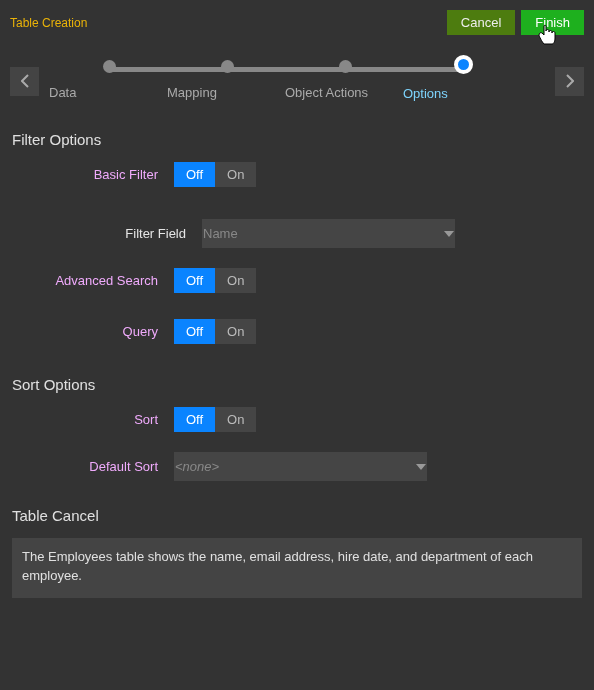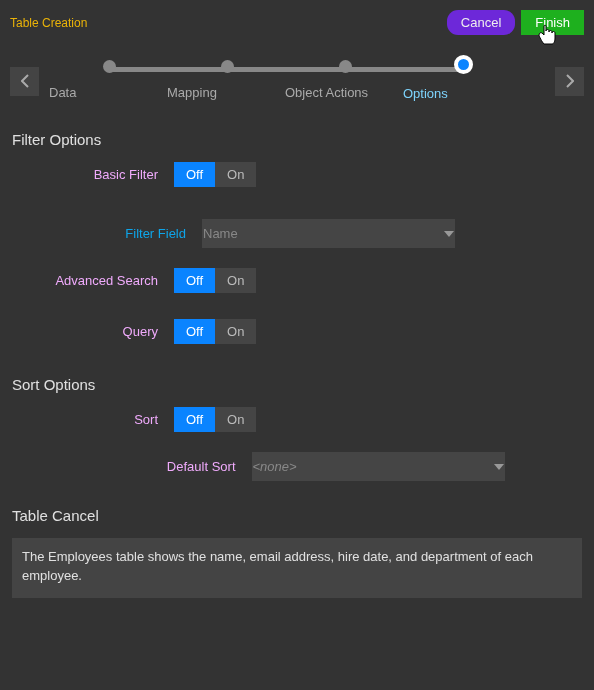--- a/index.html
+++ b/index.html
@@ -25,21 +25,21 @@
 }
 .header-btns { display: flex; gap: 6px; }
 .btn {
   padding: 5px 14px;
   font-size: 13px;
   border: none;
   cursor: pointer;
   color: #fff;
   background: #4a4a4a;
 }
-.btn-cancel { background: #6d28d9; color: #eee; border-radius: 11px; }
+.btn-cancel { background: #4d7c0f; color: #eee; }
 .btn-finish { background: #1eb01e; color: #fff; }
 .cursor-hand {
   position: absolute;
   top: 24px;
   left: 538px;
   width: 18px;
   height: 22px;
   pointer-events: none;
   z-index: 10;
 }
@@ -109,21 +109,21 @@
 .form-label {
   width: 162px;
   text-align: right;
   padding-right: 16px;
   color: #f0abfc;
 }
 .form-label-wide {
   width: 190px;
   text-align: right;
   padding-right: 16px;
-  color: #0ea5e9;
+  color: #e5e5e5;
 }
 .toggle {
   display: flex;
 }
 .toggle-opt {
   padding: 5px 12px;
   cursor: pointer;
   font-size: 13px;
 }
 .toggle-opt.selected { background: #0a84ff; color: #fff; }
@@ -242,21 +242,21 @@
   <div class="section-title">Sort Options</div>
 
   <div class="form-row">
     <div class="form-label">Sort</div>
     <div class="toggle">
       <div class="toggle-opt selected">Off</div>
       <div class="toggle-opt unselected">On</div>
     </div>
   </div>
 
-  <div class="form-row" style="margin-top:20px;justify-content:center;">
+  <div class="form-row" style="margin-top:20px;">
     <div class="form-label">Default Sort</div>
     <div class="dropdown">
       <span class="dropdown-text placeholder">&lt;none&gt;</span>
       <span class="dd-arrow"></span>
     </div>
   </div>
 </div>
 
 <div class="section" style="padding-top:12px;">
   <div class="section-title">Table Cancel</div>

